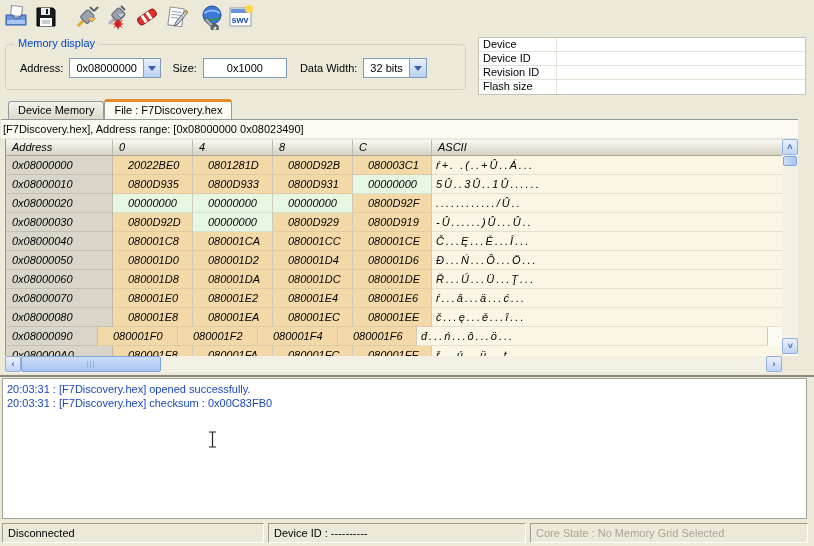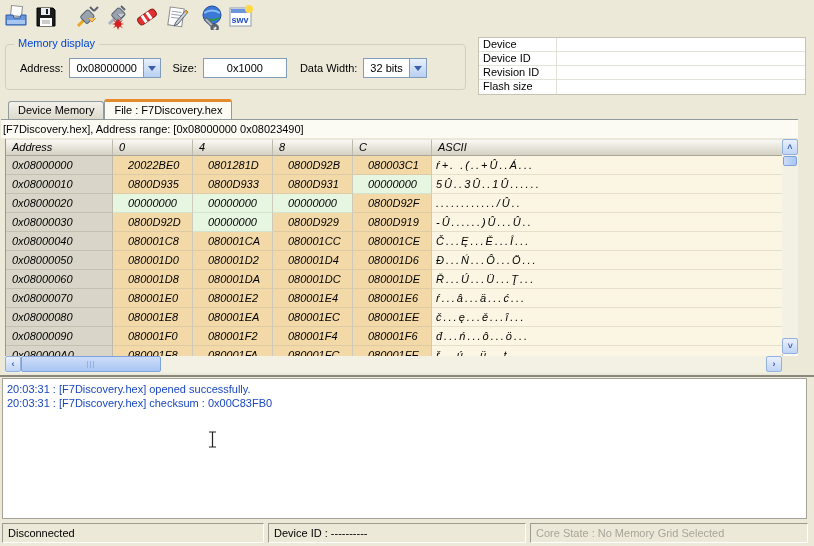--- a/index.html
+++ b/index.html
@@ -297,21 +297,21 @@
         </div>
         <div class="g-row">
           <div class="g-cell c-addr" style="width: 107px;">0x08000080</div>
           <div class="g-cell c-hex" style="width: 80px;">080001E8</div>
           <div class="g-cell c-hex" style="width: 80px;">080001EA</div>
           <div class="g-cell c-hex" style="width: 80px;">080001EC</div>
           <div class="g-cell c-hex" style="width: 79px;">080001EE</div>
           <div class="g-cell c-ascii" style="width: 351px;">č...ę...ě...î...</div>
         </div>
         <div class="g-row">
-          <div class="g-cell c-addr" style="width: 107px;">0x08000090</div>
+          <div class="g-cell c-addr" style="width: 92px;">0x08000090</div>
           <div class="g-cell c-hex" style="width: 80px;">080001F0</div>
           <div class="g-cell c-hex" style="width: 80px;">080001F2</div>
           <div class="g-cell c-hex" style="width: 80px;">080001F4</div>
           <div class="g-cell c-hex" style="width: 79px;">080001F6</div>
           <div class="g-cell c-ascii" style="width: 351px;">đ...ń...ô...ö...</div>
         </div>
         <div class="g-row">
           <div class="g-cell c-addr" style="width: 107px;">0x080000A0</div>
           <div class="g-cell c-hex" style="width: 80px;">080001F8</div>
           <div class="g-cell c-hex" style="width: 80px;">080001FA</div>

